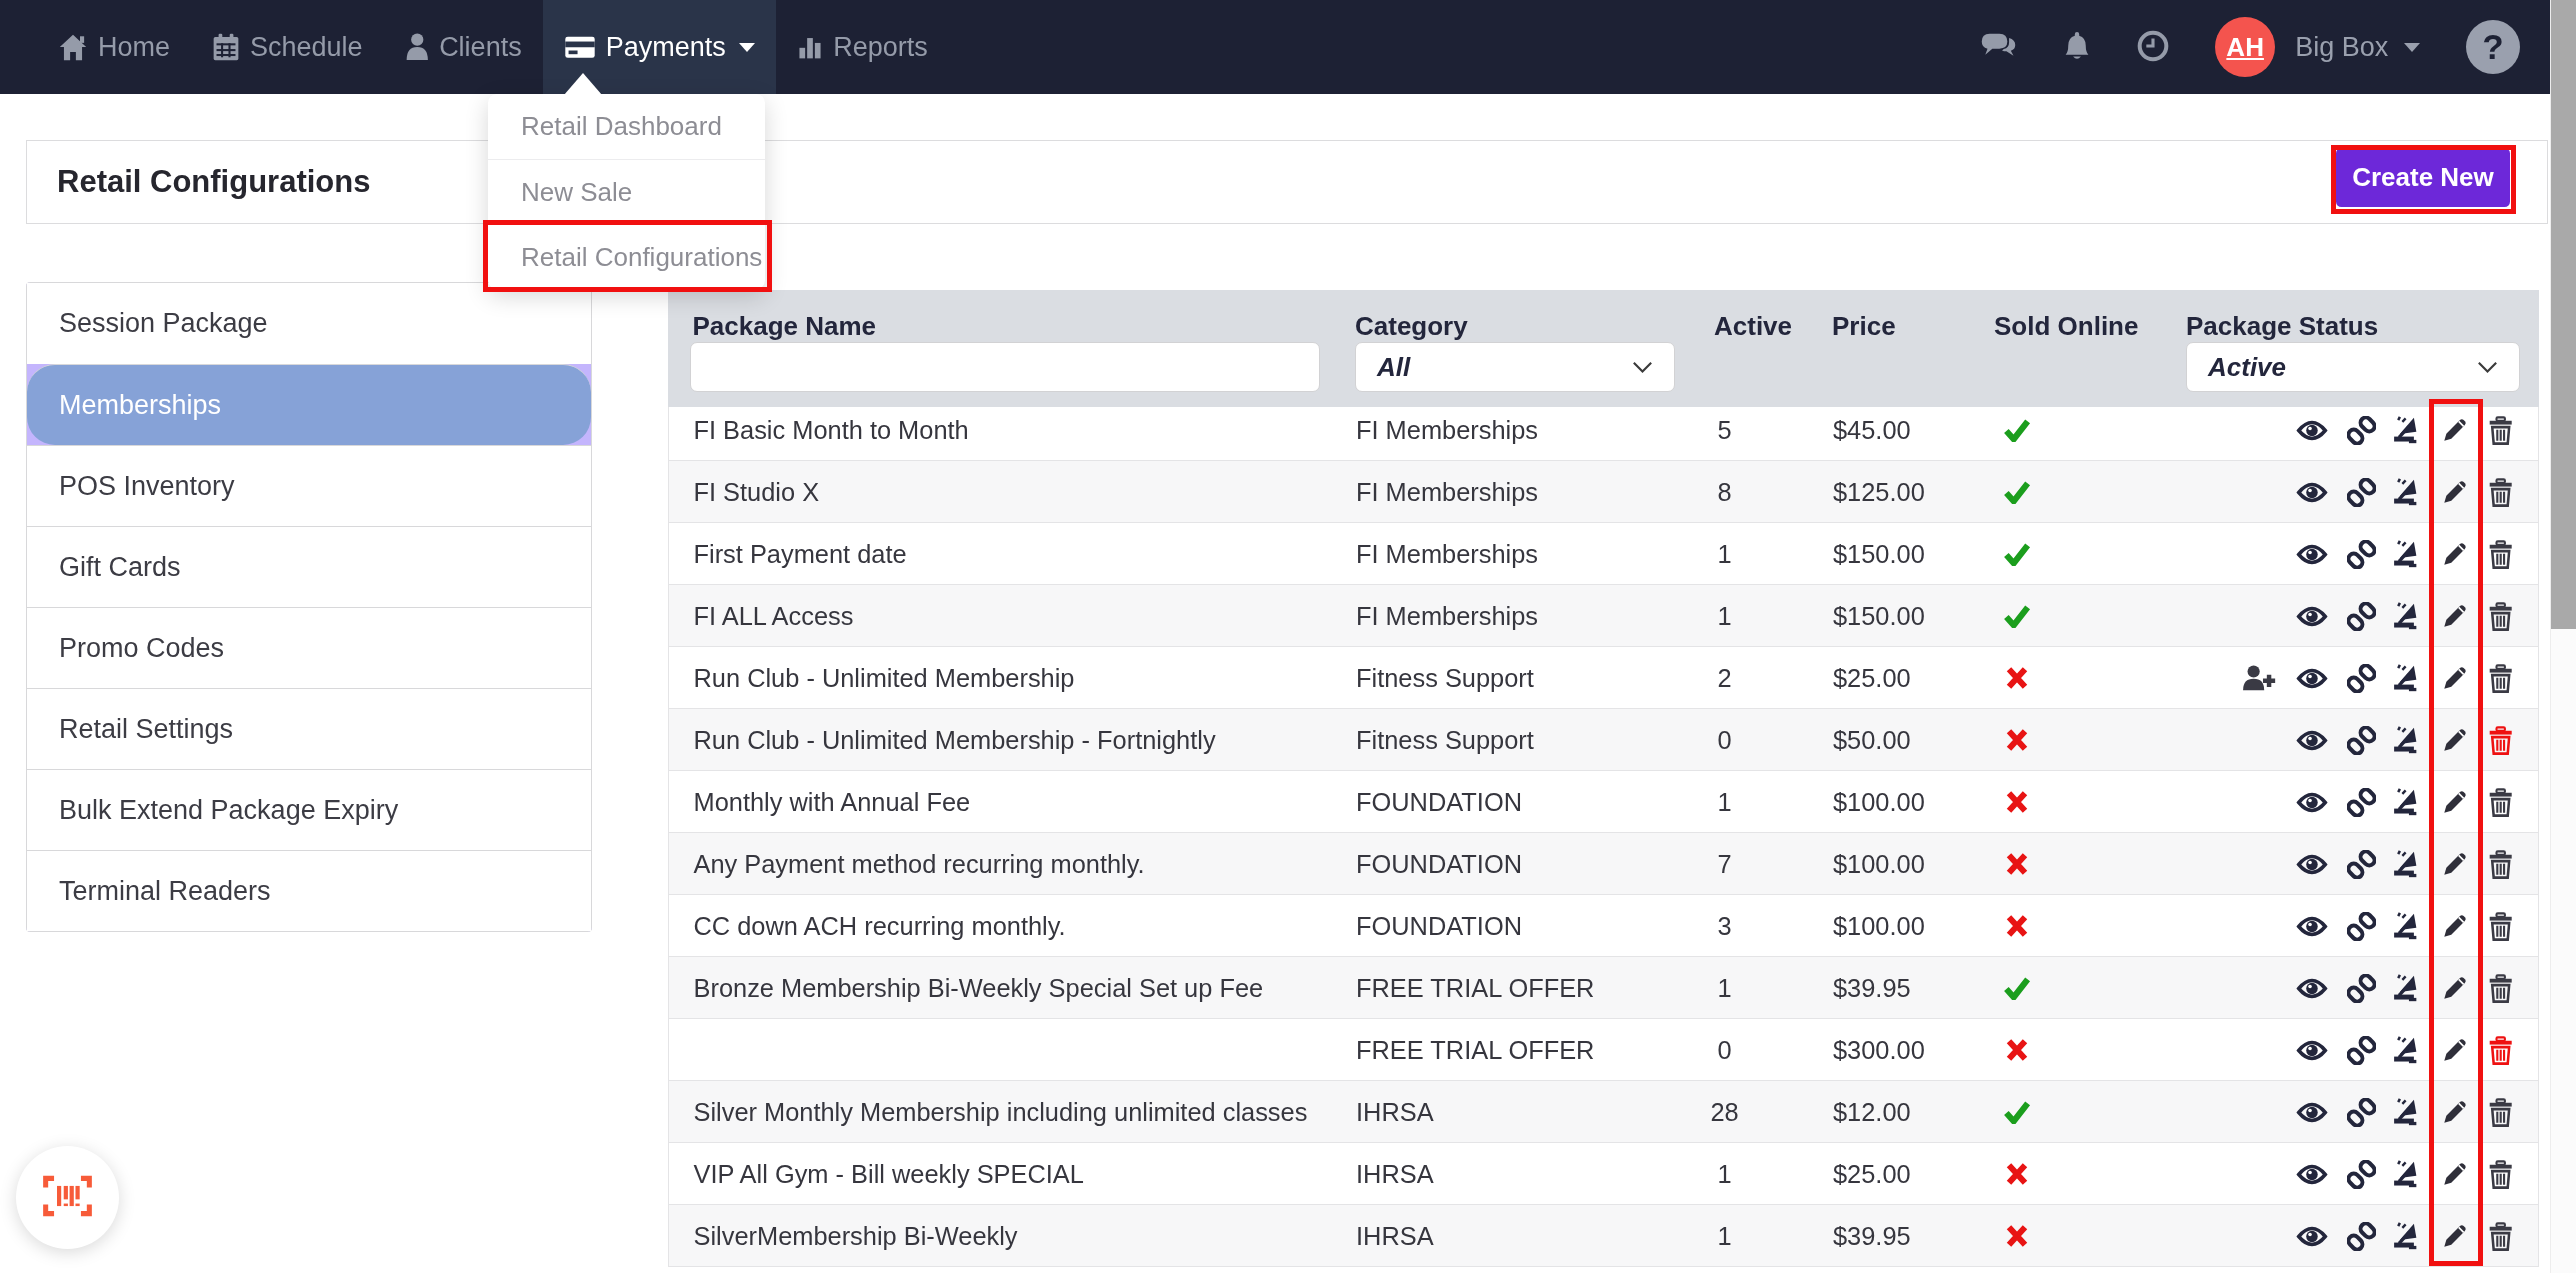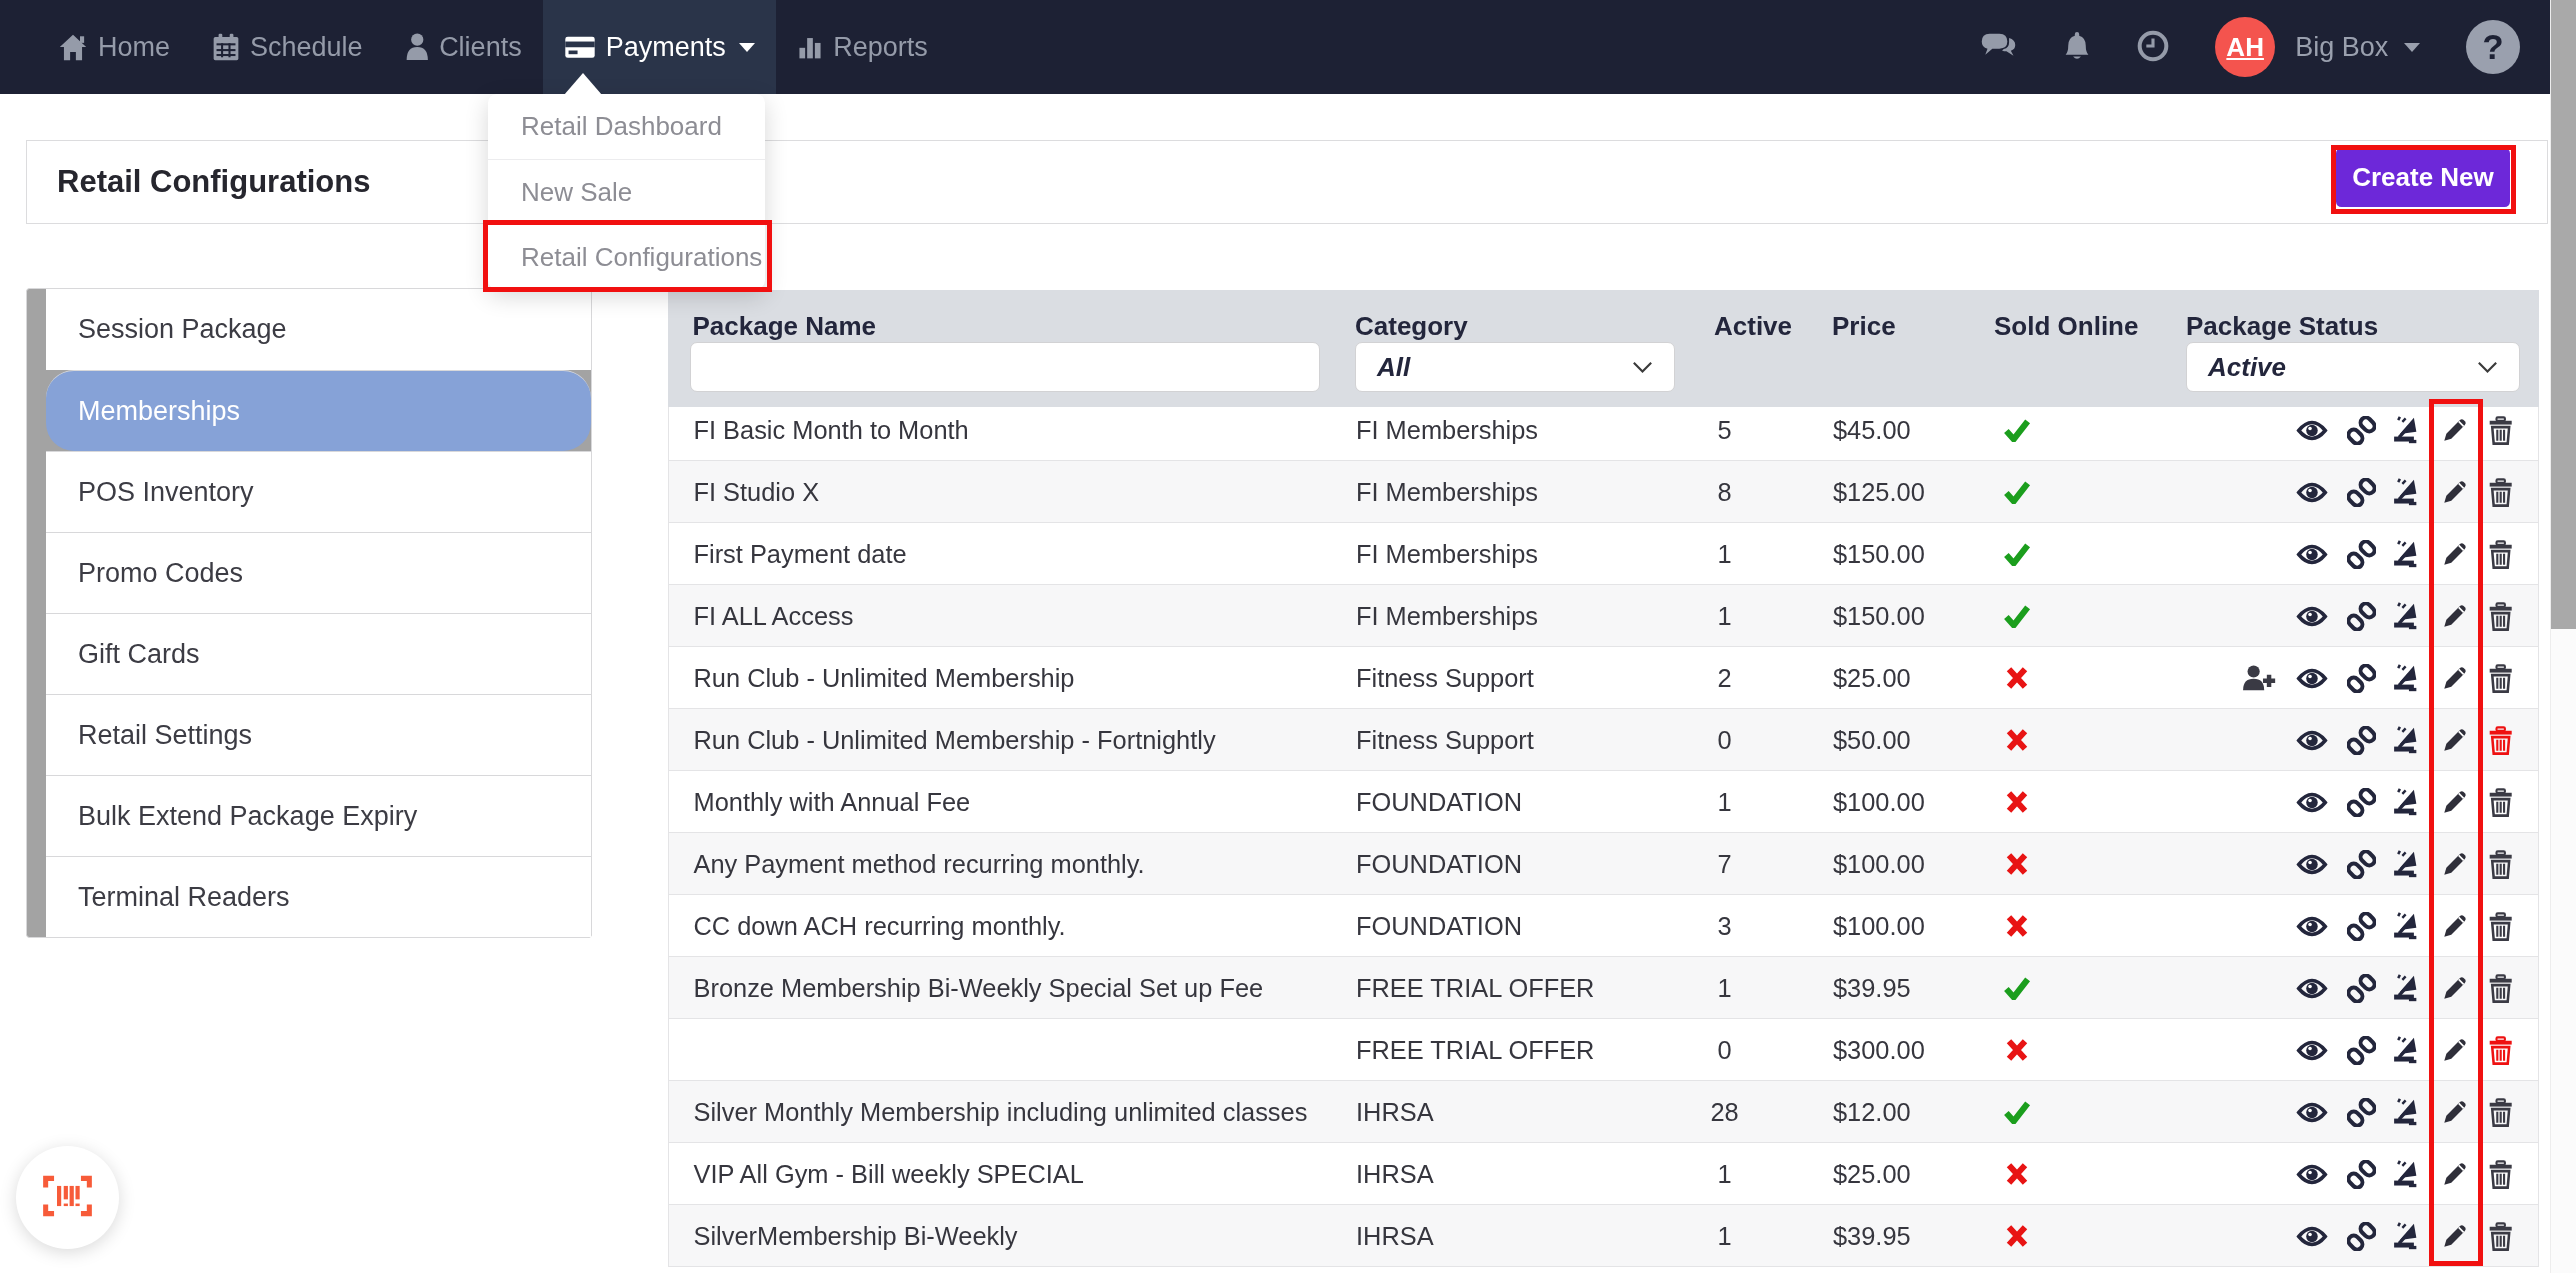--- a/index.html
+++ b/index.html
@@ -41,22 +41,22 @@
 
   
   .header-card { position:absolute; left:26px; top:140px; width:2522px; height:84px;
     background:#fff; border:1.8px solid #dcdcde; display:flex; align-items:center; }
   .page-title { margin-left:30px; font-size:31px; font-weight:bold; color:#26262e; }
   .create-btn { position:absolute; left:2336px; top:148px; width:174px; height:59px;
     background:#6d28d9; color:#fff; border:none; border-radius:5.3px; font-size:26px;
     font-weight:600; font-family:"Liberation Sans",sans-serif; cursor:pointer; }
 
   
-  .sidebar { position:absolute; left:26px; top:288px; width:566px; border:0.9px solid #d8d8da;
-    border-radius:3.5px; background:#a3a3a3;padding-left:19px; }
+  .sidebar { position:absolute; left:26px; top:282px; width:566px; border:0.9px solid #d8d8da;
+    border-radius:3.5px; background:#c4b5fd; }
   .side-item { height:81px; display:flex; align-items:center; padding-left:32px;
     font-size:27px; color:#3c3c44; background:#fff; cursor:pointer; }
   .side-item + .side-item { border-top:0.9px solid #d8d8da; }
   .side-item.active { background:#86a2d7; color:#fff;border-radius:28px; }
 
   
   .thead { position:absolute; left:668px; top:290px; width:1871px; height:117px; background:#dadde2; z-index:2; }
   .th { position:absolute; top:21px; font-size:26px; font-weight:bold; color:#23263c; white-space:nowrap; }
   .th-name { left:24.5px; } .th-cat { left:687px; } .th-active { left:1046px; }
   .th-price { left:1164px; } .th-sold { left:1326px; } .th-status { left:1518px; }
@@ -196,22 +196,22 @@
 
   <section class="header-card">
     <h1 class="page-title">Retail Configurations</h1>
   </section>
   <button class="create-btn">Create New</button>
 
   <aside class="sidebar" id="sidebar">
       <div class="side-item">Session Package</div>
       <div class="side-item active">Memberships</div>
       <div class="side-item">POS Inventory</div>
+      <div class="side-item">Gift Cards</div>
       <div class="side-item">Promo Codes</div>
-      <div class="side-item">Gift Cards</div>
       <div class="side-item">Retail Settings</div>
       <div class="side-item">Bulk Extend Package Expiry</div>
       <div class="side-item">Terminal Readers</div>
     </aside>
 
   <div class="thead">
     <span class="th th-name">Package Name</span>
     <span class="th th-cat">Category</span>
     <span class="th th-active">Active</span>
     <span class="th th-price">Price</span>

